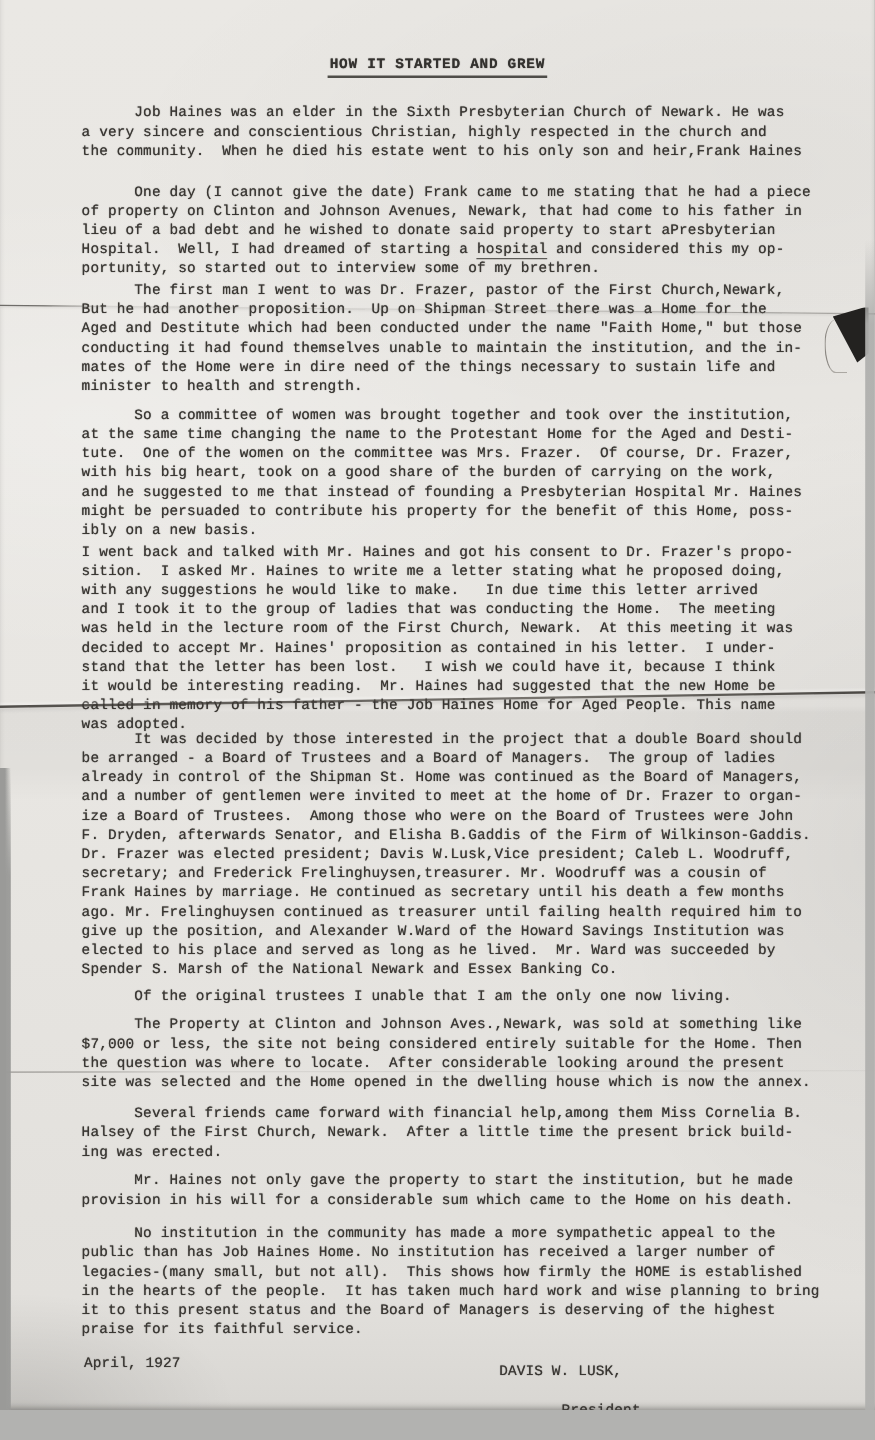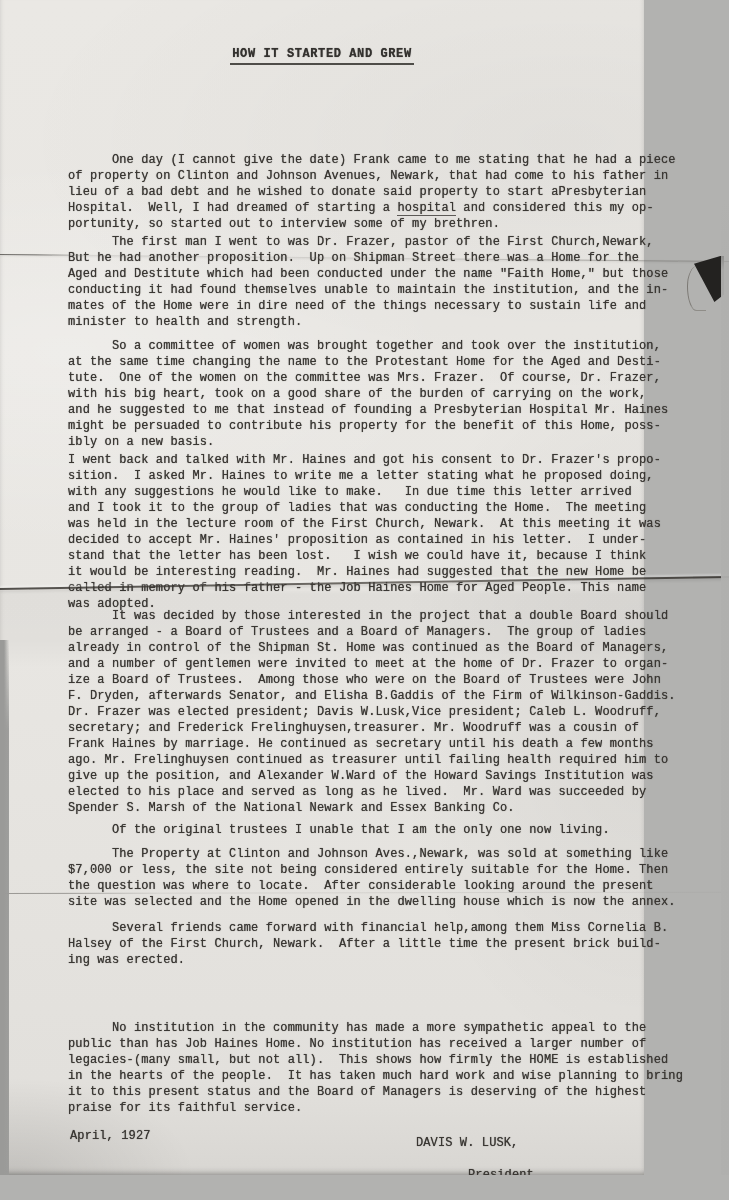--- a/index.html
+++ b/index.html
@@ -1,21 +1,21 @@
 <!DOCTYPE html>
 <html><head>
 <meta charset="utf-8">
 <style>
   html,body{margin:0;padding:0;}
   body{width:729px;height:1200px;overflow:hidden;background:#b2b2b0;
        font-family:"Liberation Mono","DejaVu Sans Mono",monospace;}
   #photo{position:relative;width:729px;height:1200px;}
 
   
-  #paper{position:absolute;left:0;top:0;width:644px;height:1175px;
+  #paper{position:absolute;left:0;top:0;width:729px;height:1175px;
     background:
       radial-gradient(ellipse 260px 140px at 2% 100%, rgba(0,0,0,0.10), transparent 70%),
       radial-gradient(ellipse 900px 420px at 88% 12%, rgba(0,0,0,0.035), transparent 62%),
       radial-gradient(ellipse 420px 620px at 100% 60%, rgba(0,0,0,0.06), transparent 60%),
       radial-gradient(ellipse 600px 300px at 10% 30%, rgba(255,255,255,0.25), transparent 65%),
       linear-gradient(180deg, transparent 0px, transparent 588px, rgba(0,0,0,0.035) 594px, rgba(0,0,0,0.03) 640px, transparent 668px),
       linear-gradient(180deg,#eae8e4 0%,#e8e6e2 55%,#e2e0dc 92%,#d8d6d2 100%);
     box-shadow:inset 0 -4px 6px -3px rgba(60,60,58,0.55);}
 
   
@@ -59,20 +59,23 @@
 </head>
 <body>
 
 <div id="photo">
   <div id="paper">
 
     <div id="title-wrap">
       <span id="title">HOW IT STARTED AND GREW</span>
     </div>
 
+    <div class="para" style="top:86px"><span>      Job Haines was an elder in the Sixth Presbyterian Church of Newark. He was
+a very sincere and conscientious Christian, highly respected in the church and
+the community.  When he died his estate went to his only son and heir,Frank Haines</span></div>
     <div class="para" style="top:152px"><span>      One day (I cannot give the date) Frank came to me stating that he had a piece
 of property on Clinton and Johnson Avenues, Newark, that had come to his father in
 lieu of a bad debt and he wished to donate said property to start aPresbyterian
 Hospital.  Well, I had dreamed of starting a </span><span class="u">hospital</span><span> and considered this my op-
 portunity, so started out to interview some of my brethren.</span></div>
     <div class="para" style="top:234px"><span>      The first man I went to was Dr. Frazer, pastor of the First Church,Newark,
 But he had another proposition.  Up on Shipman Street there was a Home for the
 Aged and Destitute which had been conducted under the name "Faith Home," but those
 conducting it had found themselves unable to maintain the institution, and the in-
 mates of the Home were in dire need of the things necessary to sustain life and
@@ -108,20 +111,22 @@
 elected to his place and served as long as he lived.  Mr. Ward was succeeded by
 Spender S. Marsh of the National Newark and Essex Banking Co.</span></div>
     <div class="para" style="top:822px"><span>      Of the original trustees I unable that I am the only one now living.</span></div>
     <div class="para" style="top:846px"><span>      The Property at Clinton and Johnson Aves.,Newark, was sold at something like
 $7,000 or less, the site not being considered entirely suitable for the Home. Then
 the question was where to locate.  After considerable looking around the present
 site was selected and the Home opened in the dwelling house which is now the annex.</span></div>
     <div class="para" style="top:920px"><span>      Several friends came forward with financial help,among them Miss Cornelia B.
 Halsey of the First Church, Newark.  After a little time the present brick build-
 ing was erected.</span></div>
+    <div class="para" style="top:976px"><span>      Mr. Haines not only gave the property to start the institution, but he made
+provision in his will for a considerable sum which came to the Home on his death.</span></div>
     <div class="para" style="top:1020px"><span>      No institution in the community has made a more sympathetic appeal to the
 public than has Job Haines Home. No institution has received a larger number of
 legacies-(many small, but not all).  This shows how firmly the HOME is established
 in the hearts of the people.  It has taken much hard work and wise planning to bring
 it to this present status and the Board of Managers is deserving of the highest
 praise for its faithful service.</span></div>
 
     <div class="para" style="top:1128px;left:70px"><span>April, 1927</span></div>
     <div class="para" style="top:1119px;left:372px">
       <span>DAVIS W. LUSK,</span>

